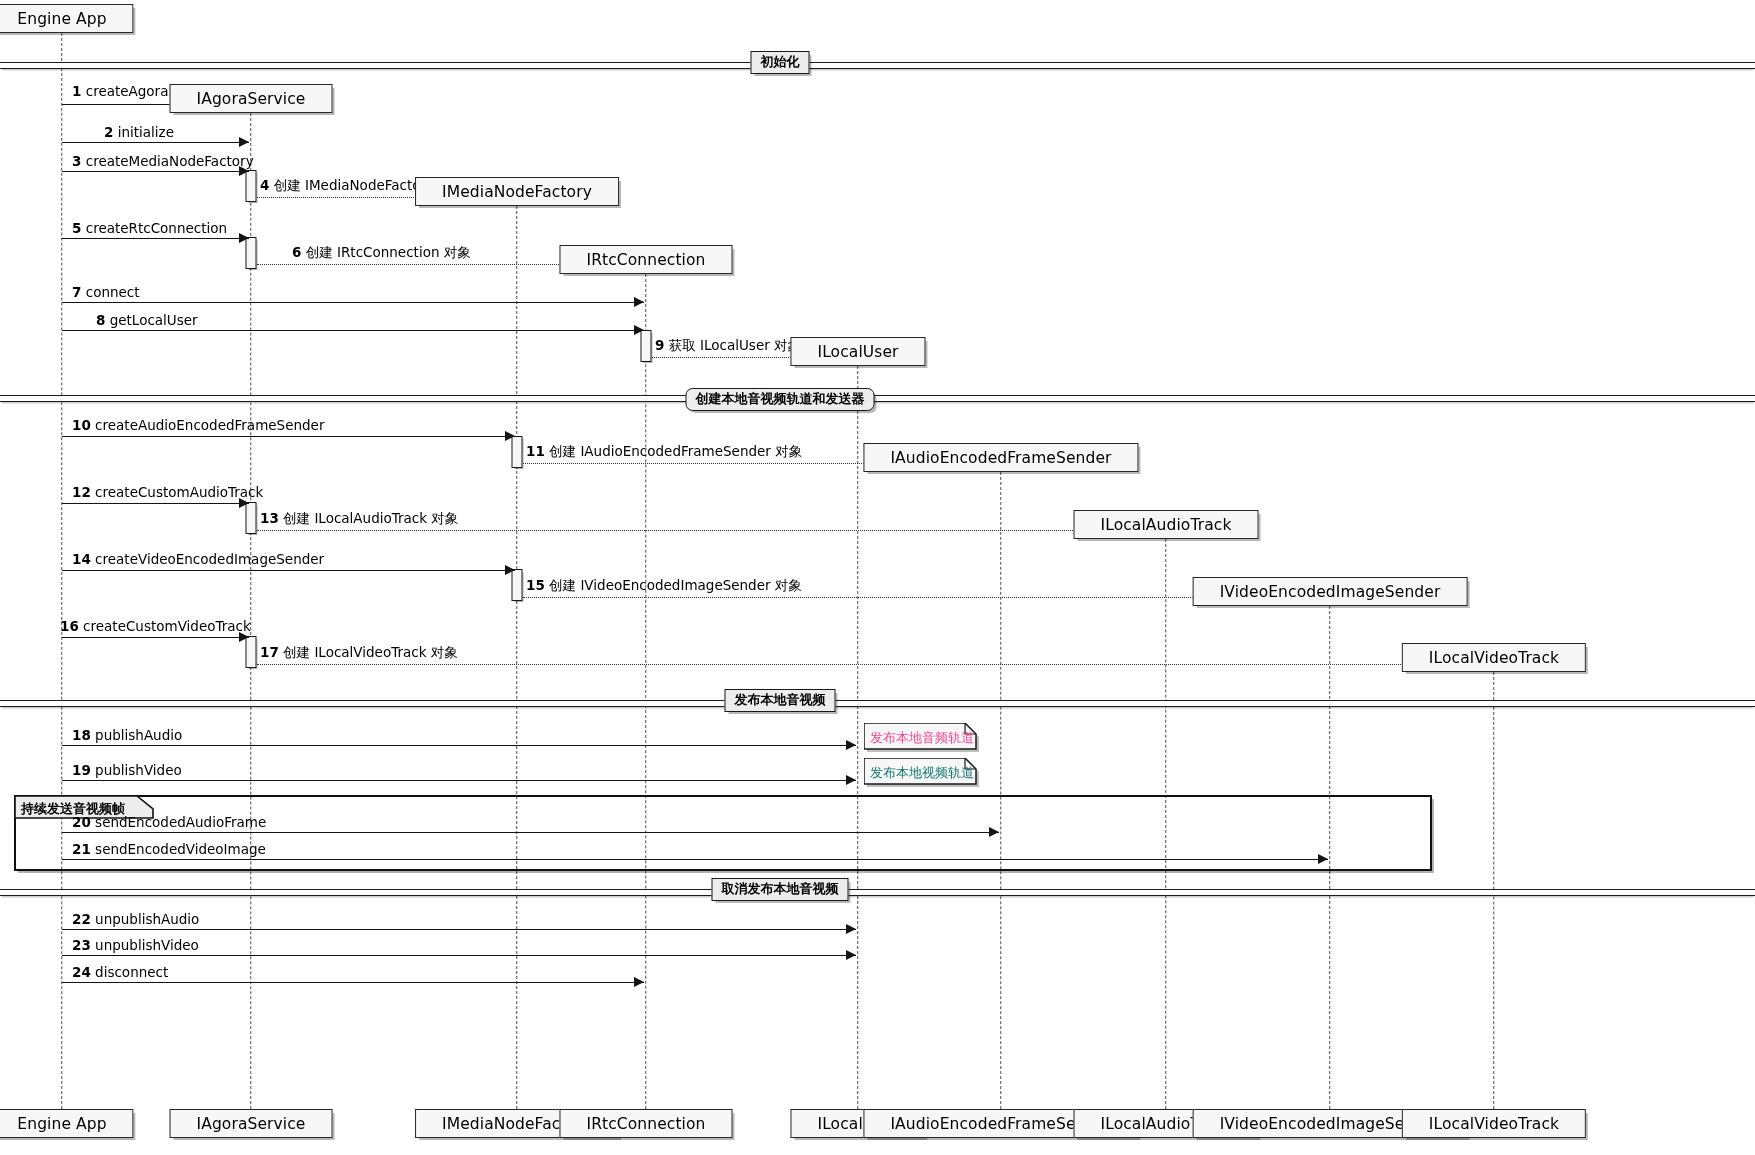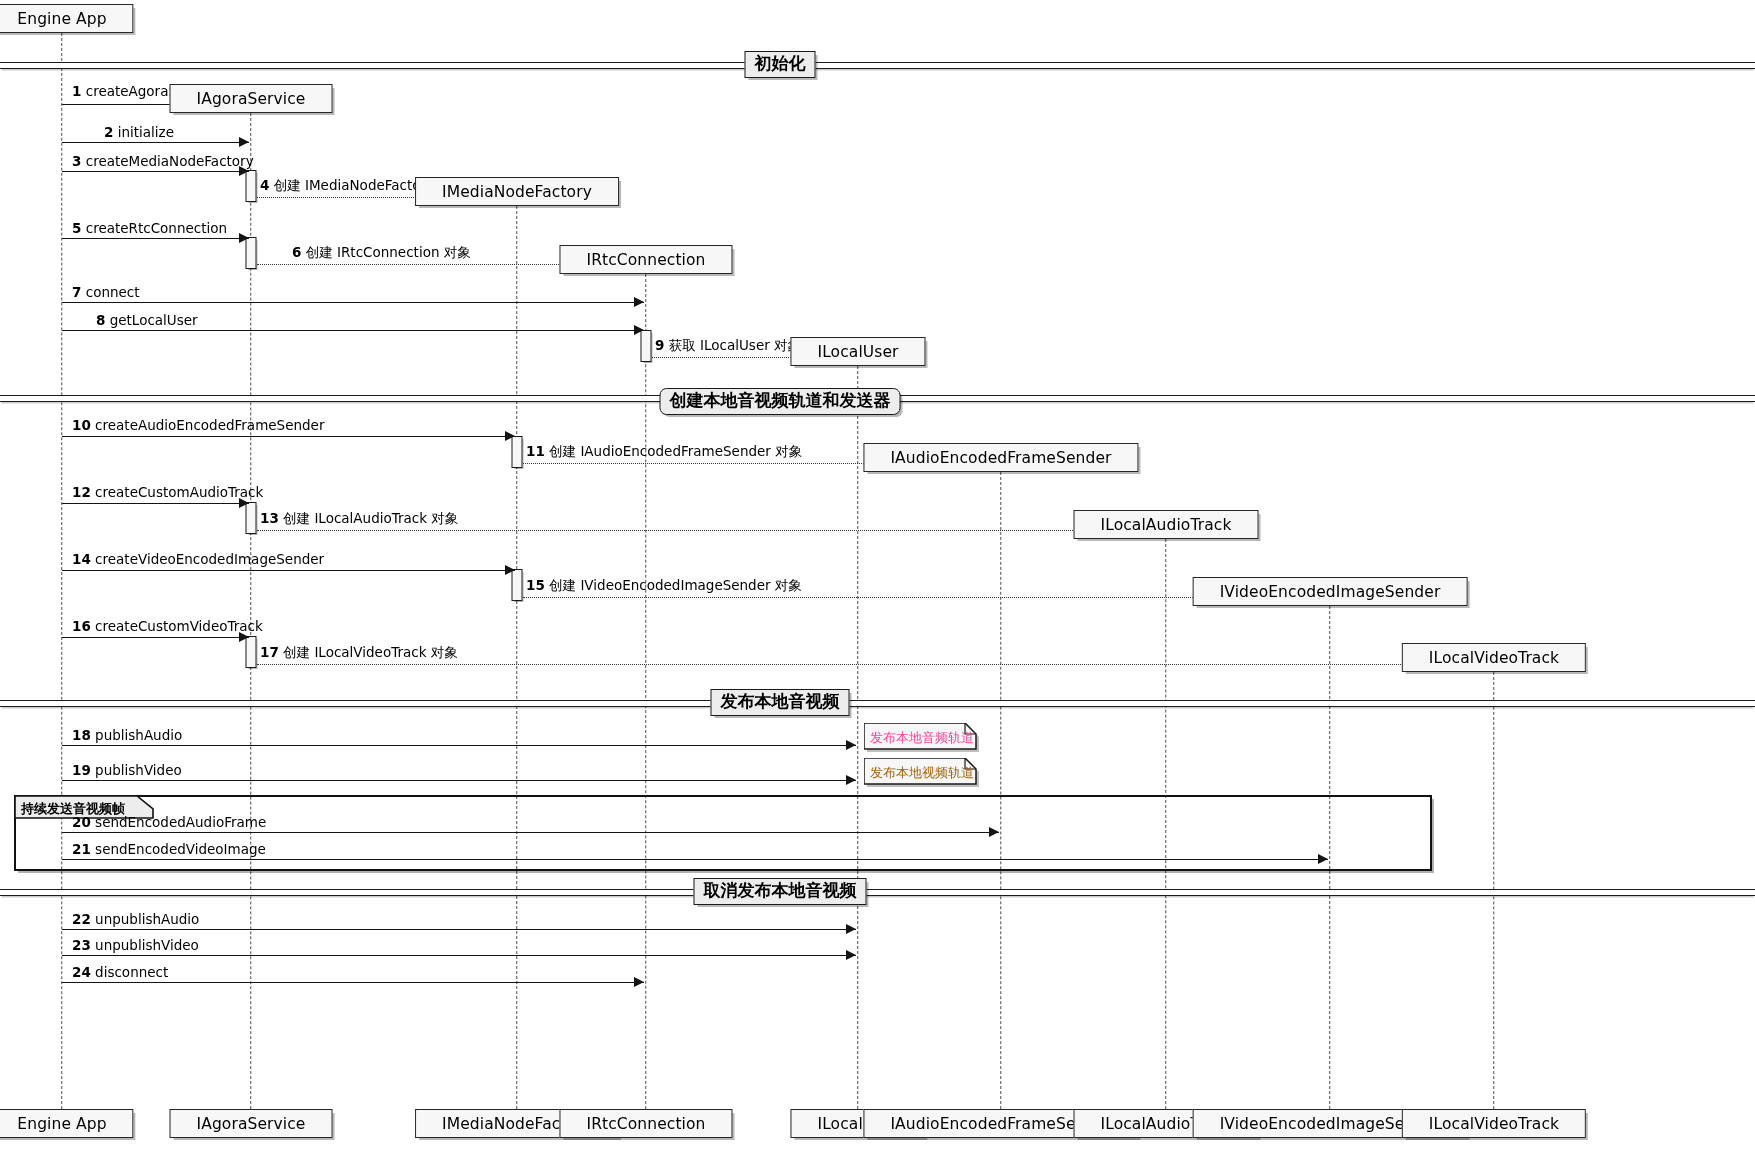--- a/index.html
+++ b/index.html
@@ -77,21 +77,21 @@
     border-top:1.6px solid #1c1c1c;
     border-bottom:1.6px solid #1c1c1c;
     background:#fff;
     box-shadow:0 3px 0 -1.5px rgba(0,0,0,0.20);
   }
   .divlabel{
     position:absolute;
     background:#EDEDED;
     border:1.6px solid #1a1a1a;
     box-shadow:3px 3px 0 -1px rgba(0,0,0,0.28);
-    font-size:17px;font-weight:bold;color:#000;
+    font-size:13px;font-weight:bold;color:#000;
     padding:3px 9px 4px 9px;
     white-space:nowrap;
     transform:translateX(-50%);
     line-height:1.05;
   }
 
   
   .frame{
     position:absolute;
     border:2px solid #111;
@@ -182,21 +182,21 @@
       <div class="arrowhead open" style="left: 1146px; top: 530px;"></div>
       <div class="mlabel" style="left: 260px; top: 512px;"><b>13</b> <span>创建 ILocalAudioTrack 对象</span></div>
       <div class="msg" style="left: 62px; top: 570px; width: 453px;"></div>
       <div class="arrowhead" style="left: 505px; top: 570px;"></div>
       <div class="mlabel" style="left: 72px; top: 553px;"><b>14</b> <span>createVideoEncodedImageSender</span></div>
       <div class="msg dotted" style="left: 523px; top: 597px; width: 798px;"></div>
       <div class="arrowhead open" style="left: 1310px; top: 597px;"></div>
       <div class="mlabel" style="left: 526px; top: 579px;"><b>15</b> <span>创建 IVideoEncodedImageSender 对象</span></div>
       <div class="msg" style="left: 62px; top: 637px; width: 187px;"></div>
       <div class="arrowhead" style="left: 239px; top: 637px;"></div>
-      <div class="mlabel" style="left: 72px; top: 620px;"><b>16</b> <span>createCustomVideoTrack</span></div>
+      <div class="mlabel" style="left: 60px; top: 620px;"><b>16</b> <span>createCustomVideoTrack</span></div>
       <div class="msg dotted" style="left: 257px; top: 664px; width: 1228px;"></div>
       <div class="arrowhead open" style="left: 1474px; top: 664px;"></div>
       <div class="mlabel" style="left: 260px; top: 646px;"><b>17</b> <span>创建 ILocalVideoTrack 对象</span></div>
       <div class="msg" style="left: 62px; top: 745px; width: 794px;"></div>
       <div class="arrowhead" style="left: 846px; top: 745px;"></div>
       <div class="mlabel" style="left: 72px; top: 729px;"><b>18</b> <span>publishAudio</span></div>
       <div class="msg" style="left: 62px; top: 780px; width: 794px;"></div>
       <div class="arrowhead" style="left: 846px; top: 780px;"></div>
       <div class="mlabel" style="left: 72px; top: 764px;"><b>19</b> <span>publishVideo</span></div>
       <div class="msg" style="left: 62px; top: 832px; width: 937px;"></div>
@@ -220,21 +220,21 @@
         <path d="M3,3 H104 L115,14 V29 H3 Z" fill="rgba(0,0,0,0.25)"></path>
         <path d="M0,0 H101 L112,11 V26 H0 Z" fill="#F7F7F7" stroke="#1a1a1a" stroke-width="1.5"></path>
         <path d="M101,0 V11 H112" fill="none" stroke="#1a1a1a" stroke-width="1.2"></path>
       </svg>
       <div style="position: absolute; left: 870px; top: 729px; font-size: 13px; color: #ec4899; white-space: nowrap;">发布本地音频轨道</div>
       <svg width="117" height="31" style="position: absolute; left: 864px; top: 758px;">
         <path d="M3,3 H104 L115,14 V29 H3 Z" fill="rgba(0,0,0,0.25)"></path>
         <path d="M0,0 H101 L112,11 V26 H0 Z" fill="#F7F7F7" stroke="#1a1a1a" stroke-width="1.5"></path>
         <path d="M101,0 V11 H112" fill="none" stroke="#1a1a1a" stroke-width="1.2"></path>
       </svg>
-      <div style="position: absolute; left: 870px; top: 764px; font-size: 13px; color: #a16207; white-space: nowrap;">发布本地视频轨道</div>
+      <div style="position: absolute; left: 870px; top: 764px; font-size: 13px; color: #0f766e; white-space: nowrap;">发布本地视频轨道</div>
     </div>
   <div id="layer-participants">
       <div class="pbox" style="left: 62px; top: 4px;">Engine App</div>
       <div class="pbox" style="left: 62px; top: 1109px;">Engine App</div>
       <div class="pbox" style="left: 251px; top: 84px;">IAgoraService</div>
       <div class="pbox" style="left: 251px; top: 1109px;">IAgoraService</div>
       <div class="pbox" style="left: 517px; top: 177px;">IMediaNodeFactory</div>
       <div class="pbox" style="left: 517px; top: 1109px;">IMediaNodeFactory</div>
       <div class="pbox" style="left: 646px; top: 245px;">IRtcConnection</div>
       <div class="pbox" style="left: 646px; top: 1109px;">IRtcConnection</div>

